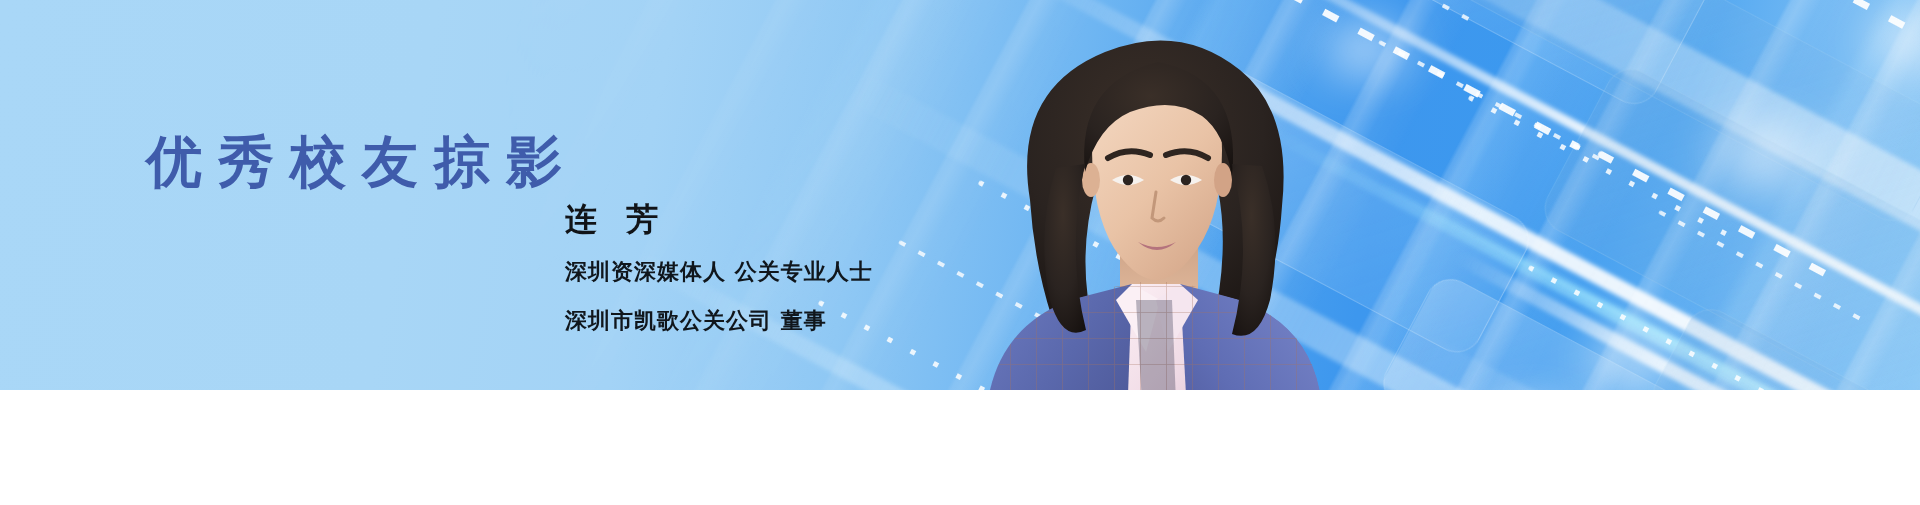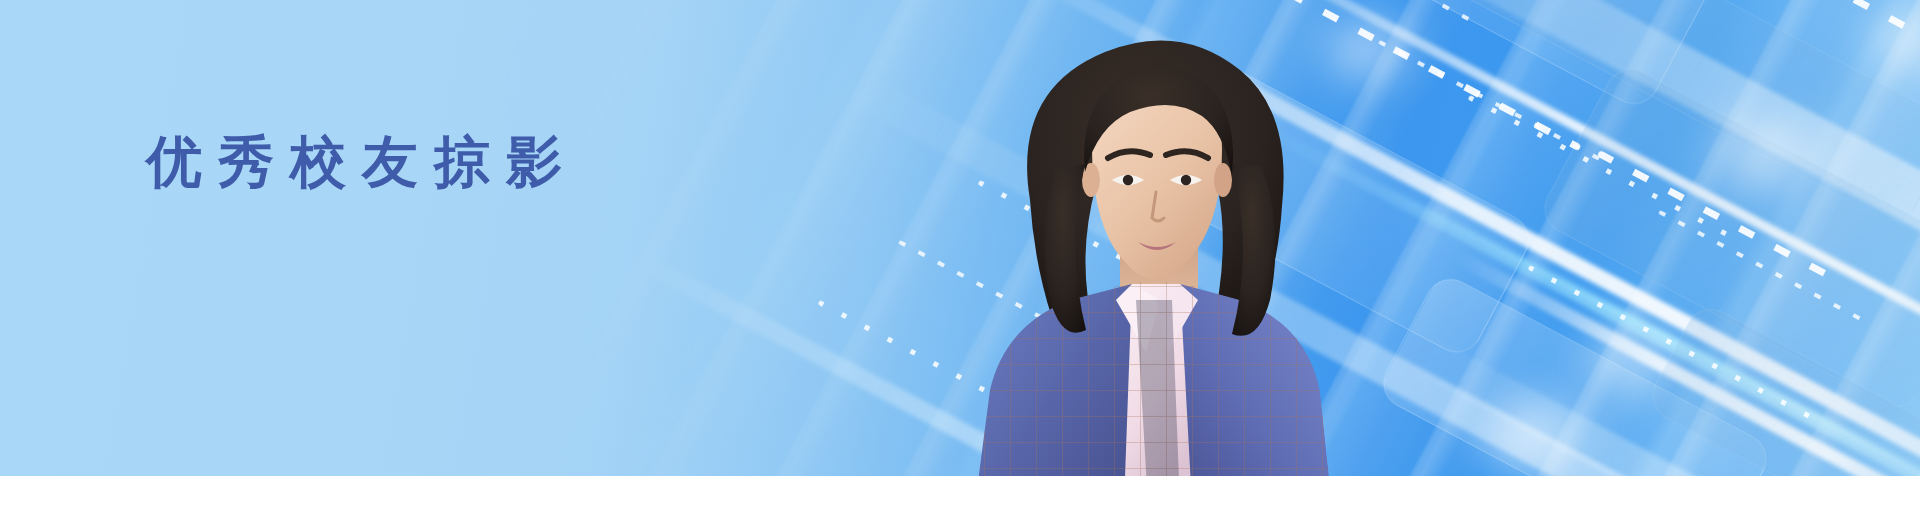--- a/index.html
+++ b/index.html
@@ -6,21 +6,21 @@
   html, body {
     margin: 0;
     padding: 0;
     background: #ffffff;
   }
   * { box-sizing: border-box; }
 
   .banner {
     position: relative;
     width: 1920px;
-    height: 476px;
+    height: 390px;
     overflow: hidden;
     font-family: "Liberation Sans", "DejaVu Sans", sans-serif;
     background: linear-gradient(100deg,
         #a9d7f7 0%,
         #a8d6f6 22%,
         #a3d3f6 34%,
         #8fc8f4 45%,
         #6fb6f2 55%,
         #4ea2ef 64%,
         #3d97ee 71%,
@@ -234,20 +234,25 @@
     <div class="glow" style="left:1290px; top:20px; width:150px; height:60px;"></div>
     <div class="glow" style="left:1040px; top:125px; width:130px; height:52px;"></div>
     <div class="glow" style="left:1680px; top:120px; width:170px; height:70px;"></div>
     <div class="glow" style="left:1560px; top:330px; width:150px; height:60px;"></div>
     <div class="glow" style="left:1840px; top:10px; width:140px; height:60px;"></div>
     <div class="glow" style="left:1440px; top:400px; width:180px; height:70px;"></div>
   </div>
 
   <div class="headline">优秀校友掠影</div>
 
+  <div class="person-block">
+    <div class="person-name">连 芳</div>
+    <div class="person-line">深圳资深媒体人  公关专业人士</div>
+    <div class="person-line">深圳市凯歌公关公司  董事</div>
+  </div>
 
   <svg class="portrait" viewBox="0 0 520 505" preserveAspectRatio="xMidYMax meet">
     <defs>
       <linearGradient id="suitG" x1="0" y1="0" x2="1" y2="1">
         <stop offset="0%" stop-color="#6e7cc2"></stop>
         <stop offset="45%" stop-color="#5a68ac"></stop>
         <stop offset="100%" stop-color="#454f8c"></stop>
       </linearGradient>
       <linearGradient id="suitG2" x1="1" y1="0" x2="0" y2="1">
         <stop offset="0%" stop-color="#7b88cb"></stop>

